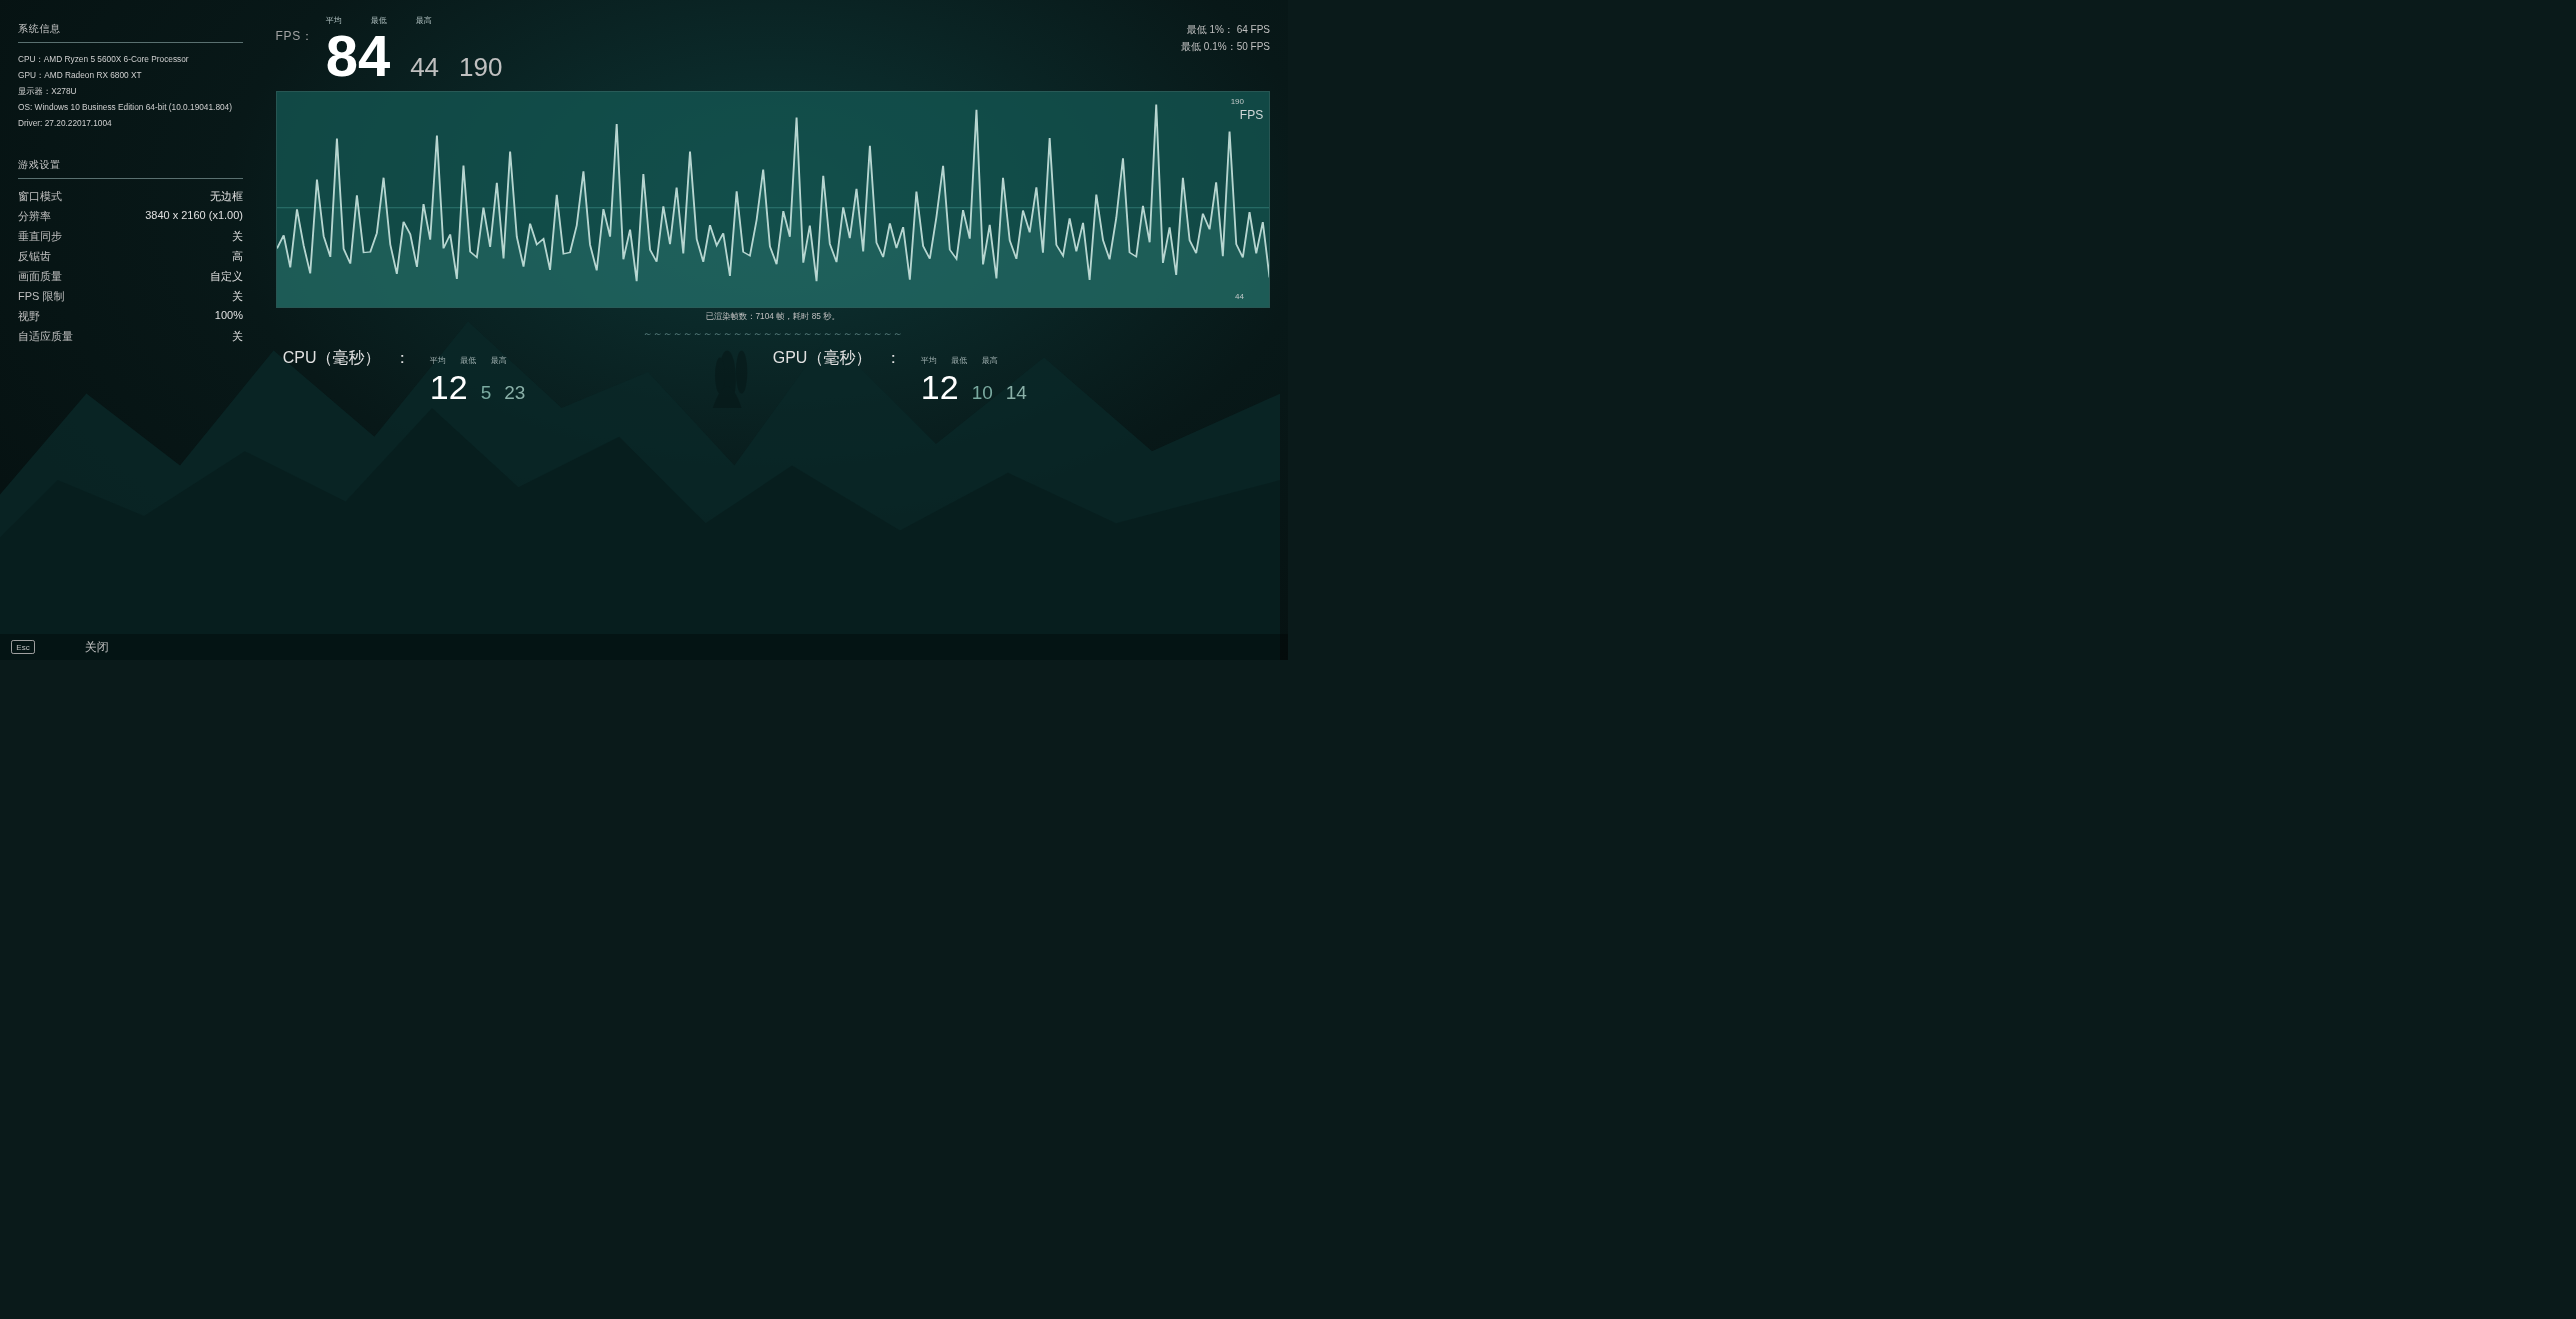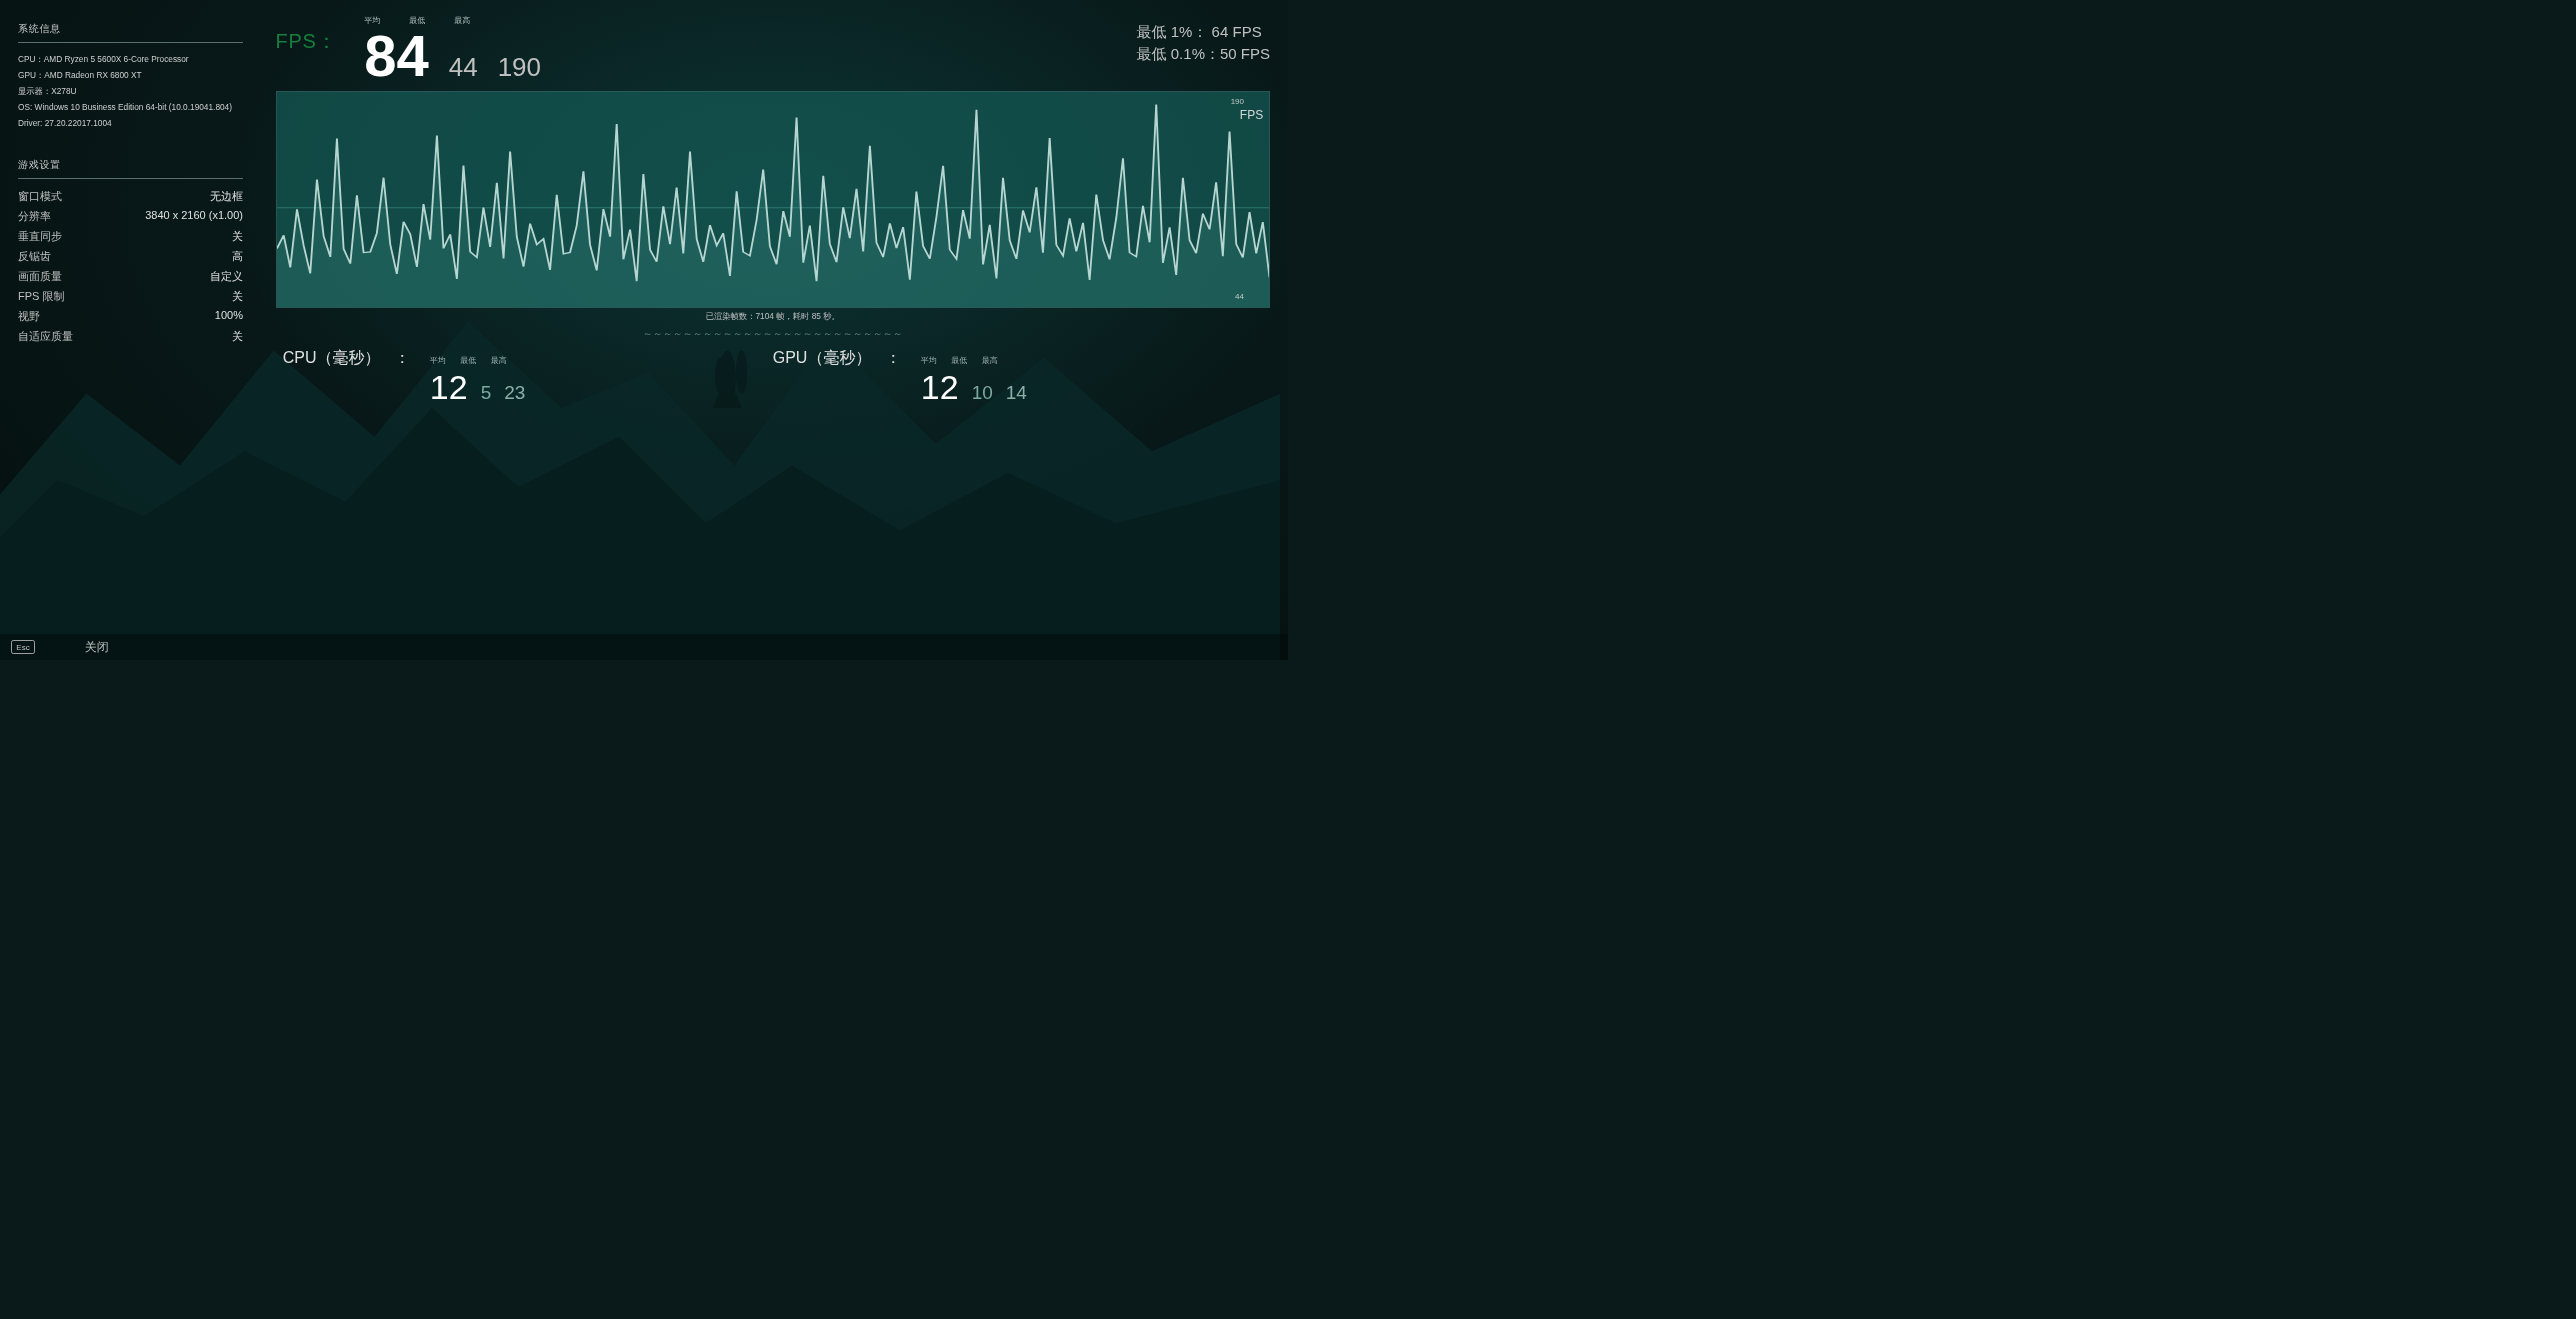--- a/index.html
+++ b/index.html
@@ -98,23 +98,23 @@
 
     
     .fps-header {
       display: flex;
       align-items: flex-start;
       margin-bottom: 5.8px;
       gap: 0;
     }
 
     .fps-label {
-      font-size: 20px;
-      color: #15803d;
-      margin-right: 27px;
+      font-size: 12px;
+      color: #a3a3a3;
+      margin-right: 12px;
       margin-top: 13px;
       letter-spacing: 0.7px;
     }
 
     .fps-main-block {
       display: flex;
       align-items: flex-start;
       gap: 22px;
     }
 
@@ -146,21 +146,22 @@
     }
 
     .fps-min-val, .fps-max-val {
       font-size: 26px;
       color: #c0c0c0;
       font-weight: 300;
     }
 
     .fps-right-stats {
       margin-left: auto;
-      font-size: 15px;
+      text-align: right;
+      font-size: 10px;
       color: #c0c0c0;
       padding-top: 8.7px;
     }
 
     .fps-right-stats div {
       margin-bottom: 2.9px;
     }
 
     
     .fps-chart-container {

